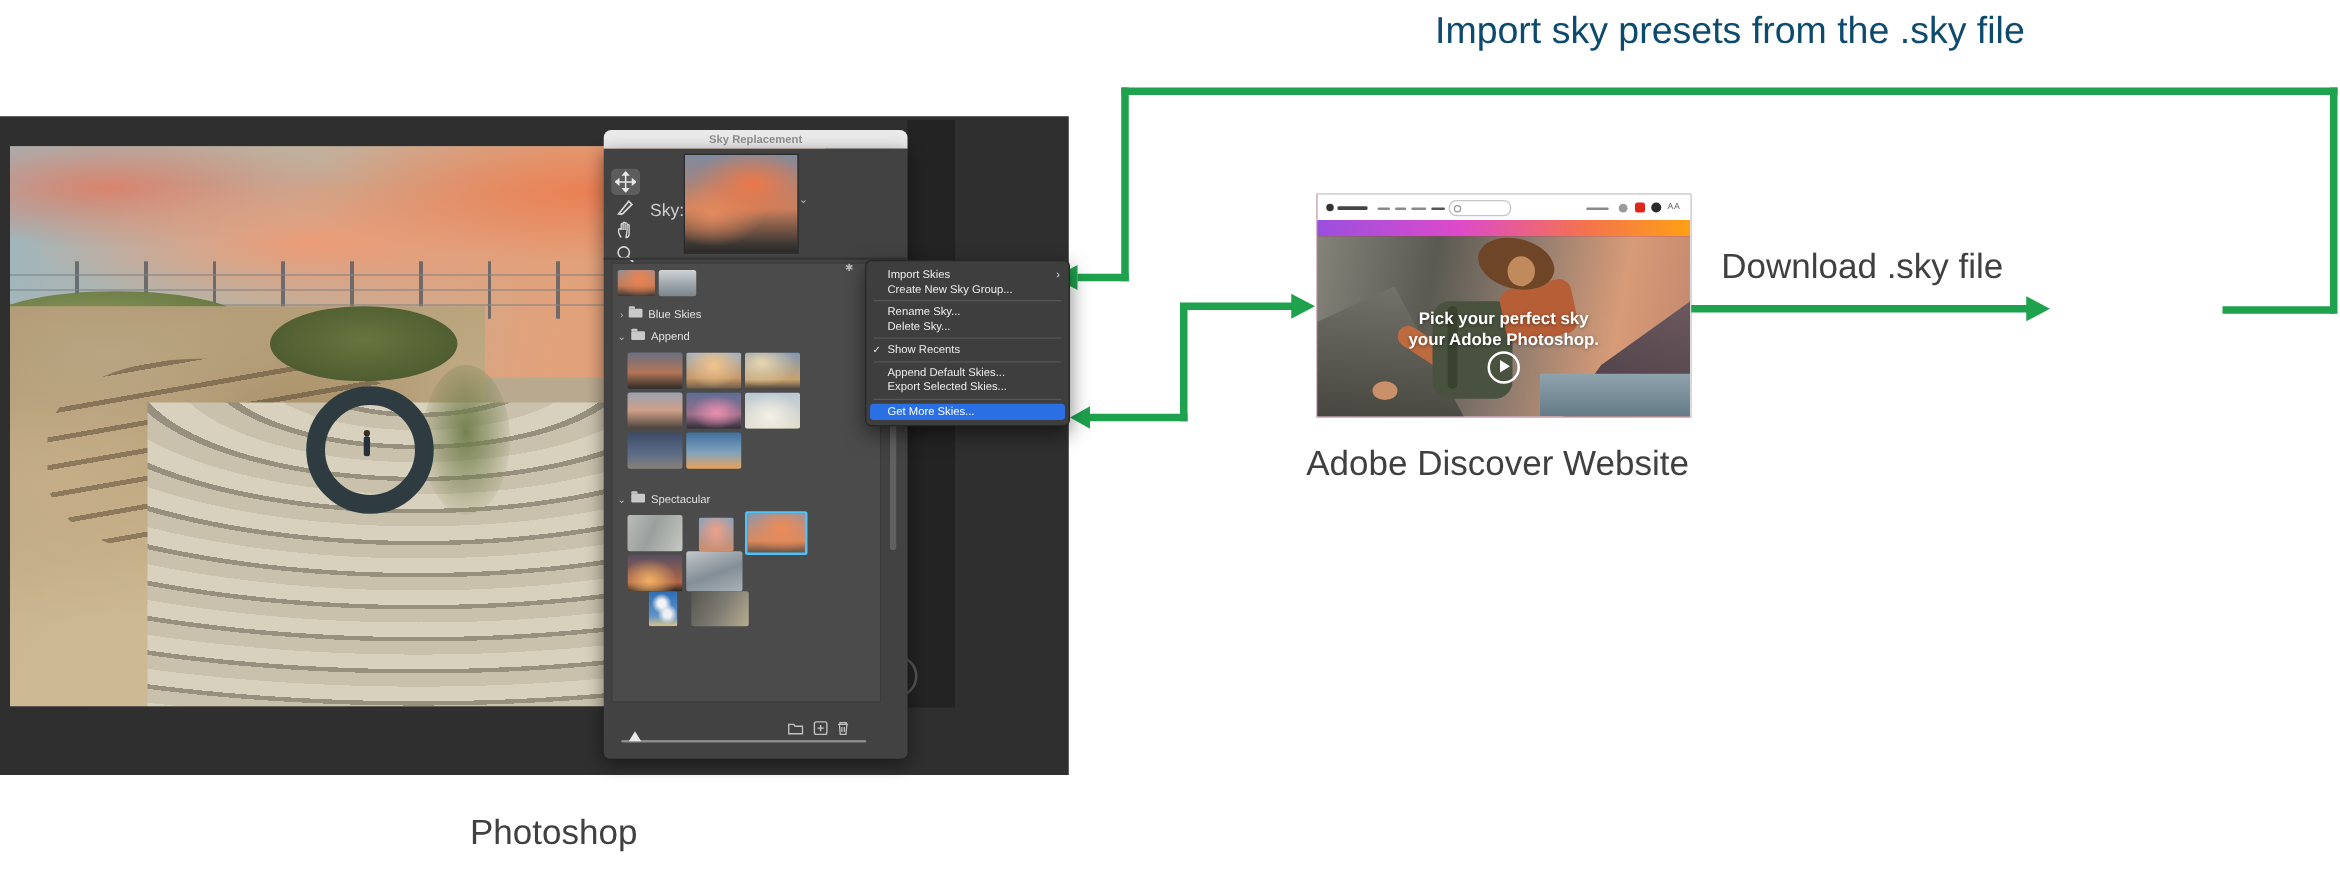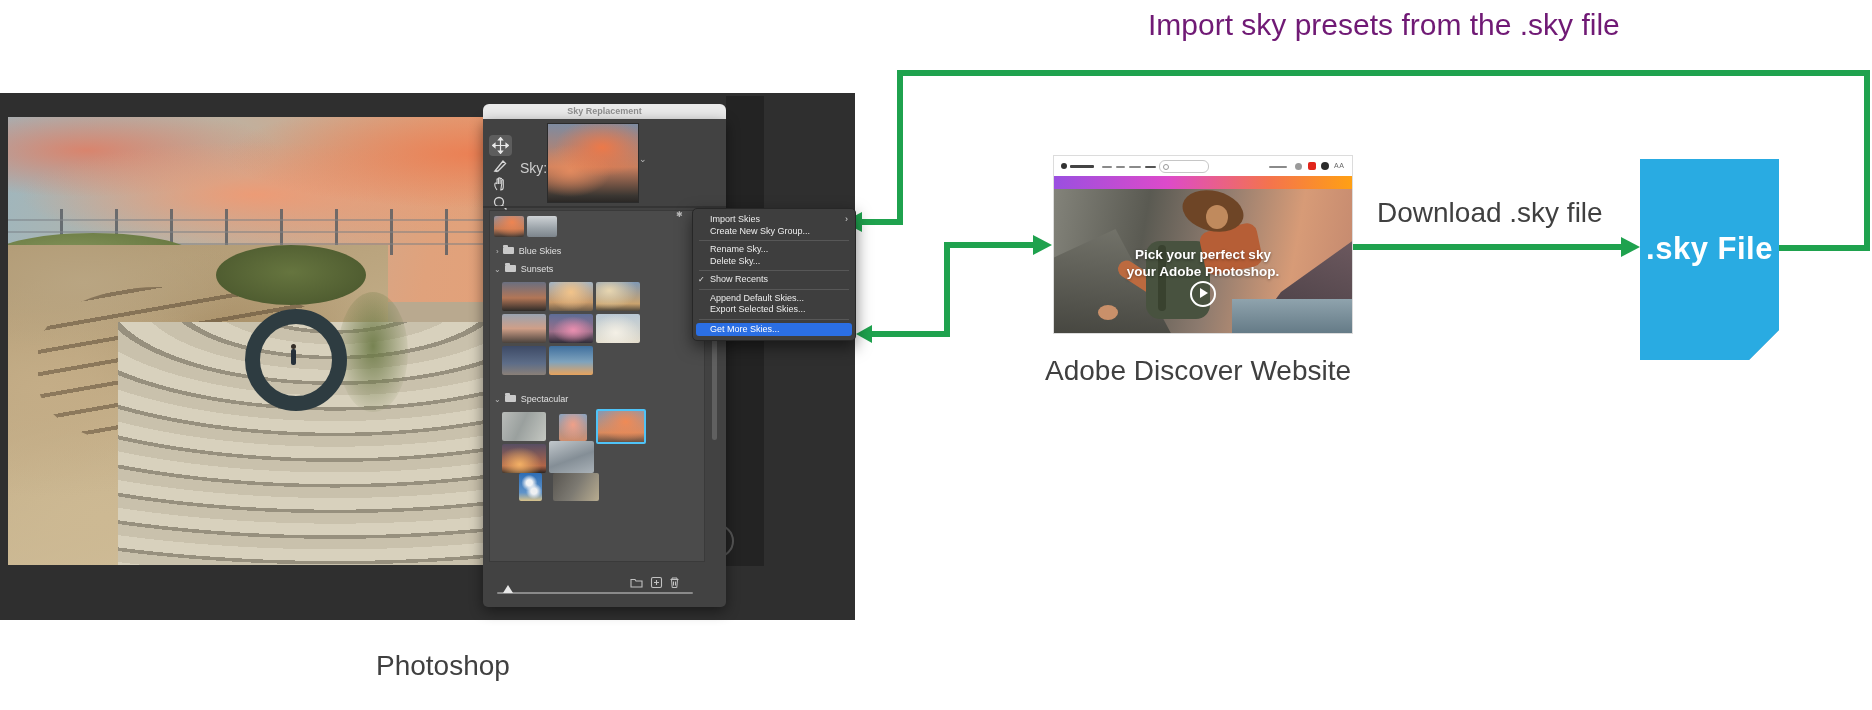--- a/index.html
+++ b/index.html
@@ -123,21 +123,21 @@
     border-bottom:5.5px solid transparent;border-left:8px solid #fff;}
 
   
   .skyfile{position:absolute;left:1640px;top:159px;width:139px;height:201px;background:#29ABE2;
     clip-path:polygon(0 0,100% 0,100% calc(100% - 30px),calc(100% - 30px) 100%,0 100%);}
   .skyfile .fold{position:absolute;right:0;bottom:30px;width:30px;height:30px;background:#0F7DB4;
     clip-path:polygon(0 100%,100% 0,100% 100%);transform:translateY(30px) translateX(-0px);}
   .skyfile .lbl{position:absolute;left:0;top:72px;width:100%;text-align:center;color:#fff;
     font-size:31px;font-weight:bold;letter-spacing:.5px;}
 
-  .flow-title{position:absolute;left:1148px;top:8px;font-size:30px;color:#701a75;white-space:nowrap;}
+  .flow-title{position:absolute;left:1148px;top:8px;font-size:30px;color:#0c4a6e;white-space:nowrap;}
 </style>
 </head>
 <body>
 
 <div id="screen">
 
   <div class="flow-title">Import sky presets from the .sky file</div>
 
   <div class="seg" style="left:1778px;top:245px;width:90px;height:6px;"></div>
   <div class="seg" style="left:1864px;top:70px;width:6px;height:181px;"></div>
@@ -202,21 +202,21 @@
   <div class="thumb" style="left:494px;top:216px;width:30px;height:21px;
     background:radial-gradient(ellipse at 60% 30%, #ef8450, rgba(239,132,80,0) 75%),linear-gradient(180deg,#8b90a0,#c07a55 60%,#3c3733);"></div>
   <div class="thumb" style="left:527px;top:216px;width:30px;height:21px;
     background:linear-gradient(180deg,#cfd3d6,#9aa2a8 60%,#7d858c);"></div>
 
   <div class="grp" style="left:496px;top:246px;">
     <span class="chev">›</span><span class="foldico"></span><span>Blue Skies</span>
   </div>
 
   <div class="grp" style="left:494px;top:264px;">
-    <span class="chev">⌄</span><span class="foldico"></span><span>Sunsets</span>
+    <span class="chev">⌄</span><span class="foldico"></span><span>Append</span>
   </div>
 
   <div class="thumb" style="left:502px;top:282px;width:44px;height:29px;
     background:linear-gradient(180deg,#6a6f80 0%,#b27657 55%,#2e2b28 100%);"></div>
   <div class="thumb" style="left:549px;top:282px;width:44px;height:29px;
     background:radial-gradient(ellipse at 50% 35%, #f2c389, rgba(242,195,137,0) 70%),linear-gradient(180deg,#a4b4c2,#c89a6a 70%,#6d5c48);"></div>
   <div class="thumb" style="left:596px;top:282px;width:44px;height:29px;
     background:radial-gradient(ellipse at 30% 30%, #e8d6b0, rgba(232,214,176,0) 65%),linear-gradient(180deg,#7f98b5,#caa36e 75%,#50483c);"></div>
   <div class="thumb" style="left:502px;top:314px;width:44px;height:29px;
     background:linear-gradient(180deg,#9aa3b0 0%,#cf9f88 50%,#4a423c 100%);"></div>
@@ -334,18 +334,14 @@
         <div>Pick your perfect sky</div>
         <div>your Adobe Photoshop.</div>
       </div>
       <div class="play">
           <i></i>
         </div>
     </div>
   </div>
   <div class="cap" style="left:1045px;top:355px;">Adobe Discover Website</div>
 
-  <div class="skyfile">
-    <div class="fold"></div>
-    <div class="lbl">.sky File</div>
-  </div>
 
 </div>
 
 </body></html>

